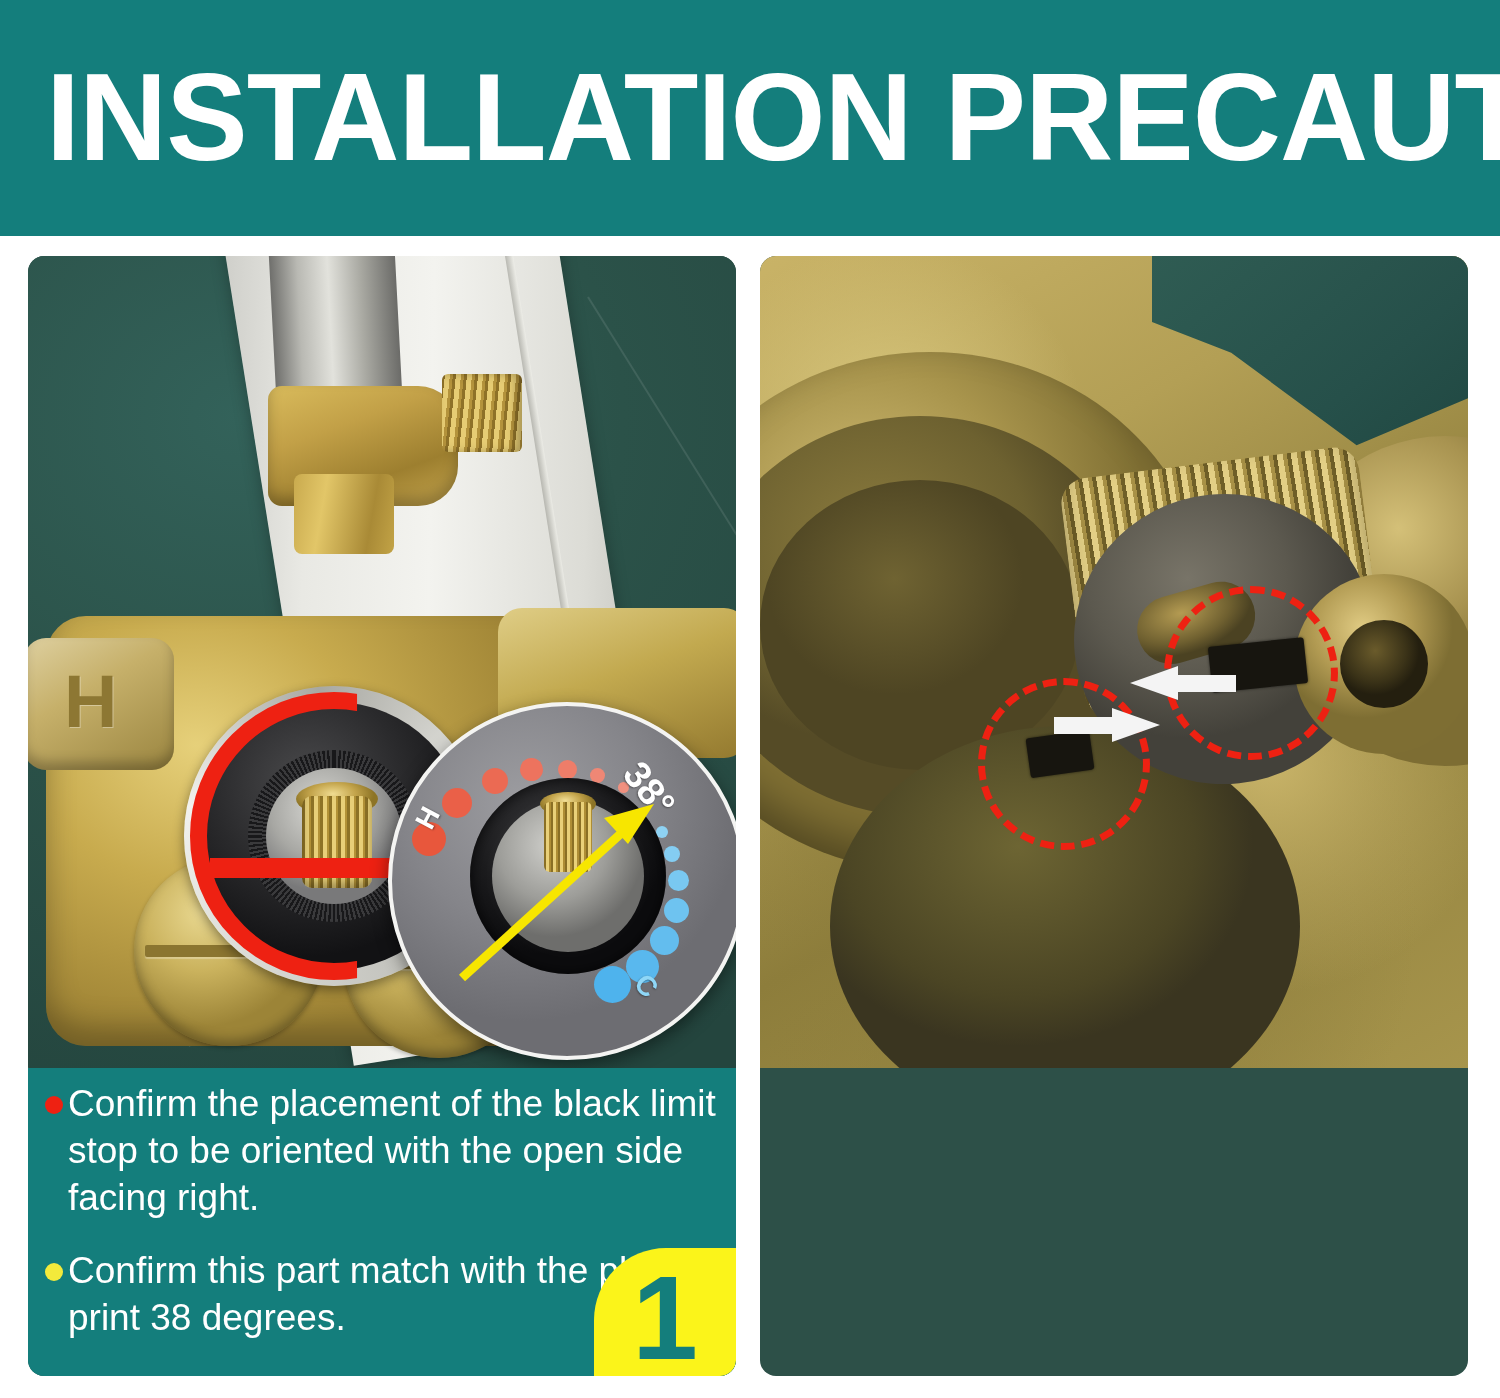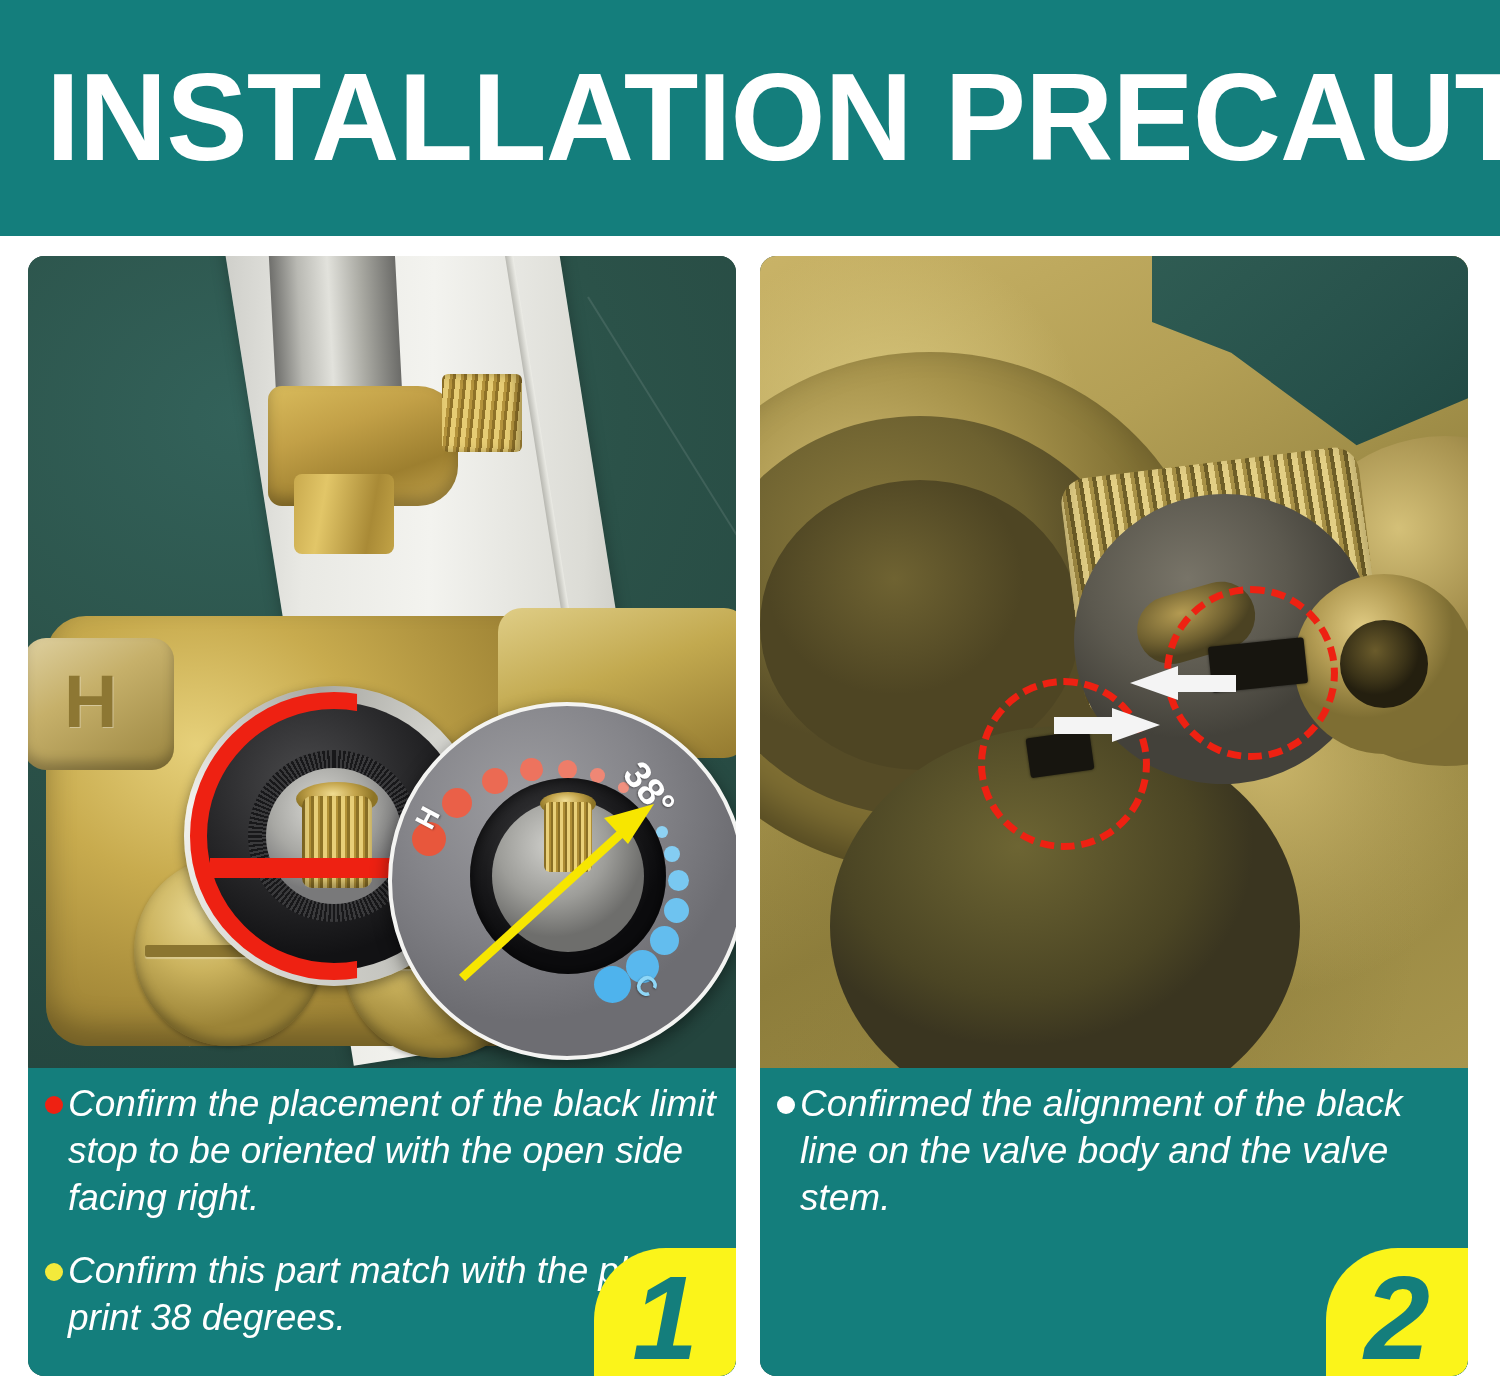--- a/index.html
+++ b/index.html
@@ -165,21 +165,21 @@
   .white-arrow .wtip{position:absolute;top:0;width:0;height:0;
     border-top:17px solid transparent;border-bottom:17px solid transparent;}
   .wa-left{left:294px;top:452px;width:106px;}
   .wa-left .wshaft{left:0;}
   .wa-left .wtip{left:58px;border-left:48px solid #f4f4f4;}
   .wa-right{left:370px;top:410px;width:106px;}
   .wa-right .wshaft{right:0;}
   .wa-right .wtip{right:58px;border-right:48px solid #f4f4f4;}
 
   
-  .caption{position:absolute;left:0;bottom:0;width:100%;height:308px;background:#147E7C;font-style:italic;}
+  .caption{position:absolute;left:0;bottom:0;width:100%;height:308px;background:#147E7C;}
   .caption-list{position:absolute;left:14px;top:12px;right:18px;}
   .cap-item{position:relative;padding-left:26px;margin-bottom:26px;}
   .bullet{position:absolute;left:3px;top:16px;width:18px;height:18px;border-radius:50%;}
   .bullet-red{background:#ee2112;}
   .bullet-yellow{background:#f3ea3b;}
   .bullet-white{background:#ffffff;}
   .cap-text{color:#ffffff;font-size:37px;line-height:47px;font-weight:400;
     font-family:"Liberation Sans",sans-serif;}
 
   .badge{position:absolute;right:0;bottom:0;width:142px;height:128px;background:#fbf41a;
@@ -320,26 +320,15 @@
       <div class="white-arrow wa-left">
         <div class="wshaft"></div>
         <div class="wtip"></div>
       </div>
       <div class="white-arrow wa-right">
         <div class="wshaft"></div>
         <div class="wtip"></div>
       </div>
     </div>
 
-    <div class="caption">
-      <div class="caption-list">
-        <div class="cap-item">
-          <span class="bullet bullet-white"></span>
-          <span class="cap-text">Confirmed the alignment of the black line on the valve body and the valve stem.</span>
-        </div>
-      </div>
-      <div class="badge">
-        <span class="badge-num">2</span>
-      </div>
-    </div>
   </div>
 
 </div>
 
 </body></html>

